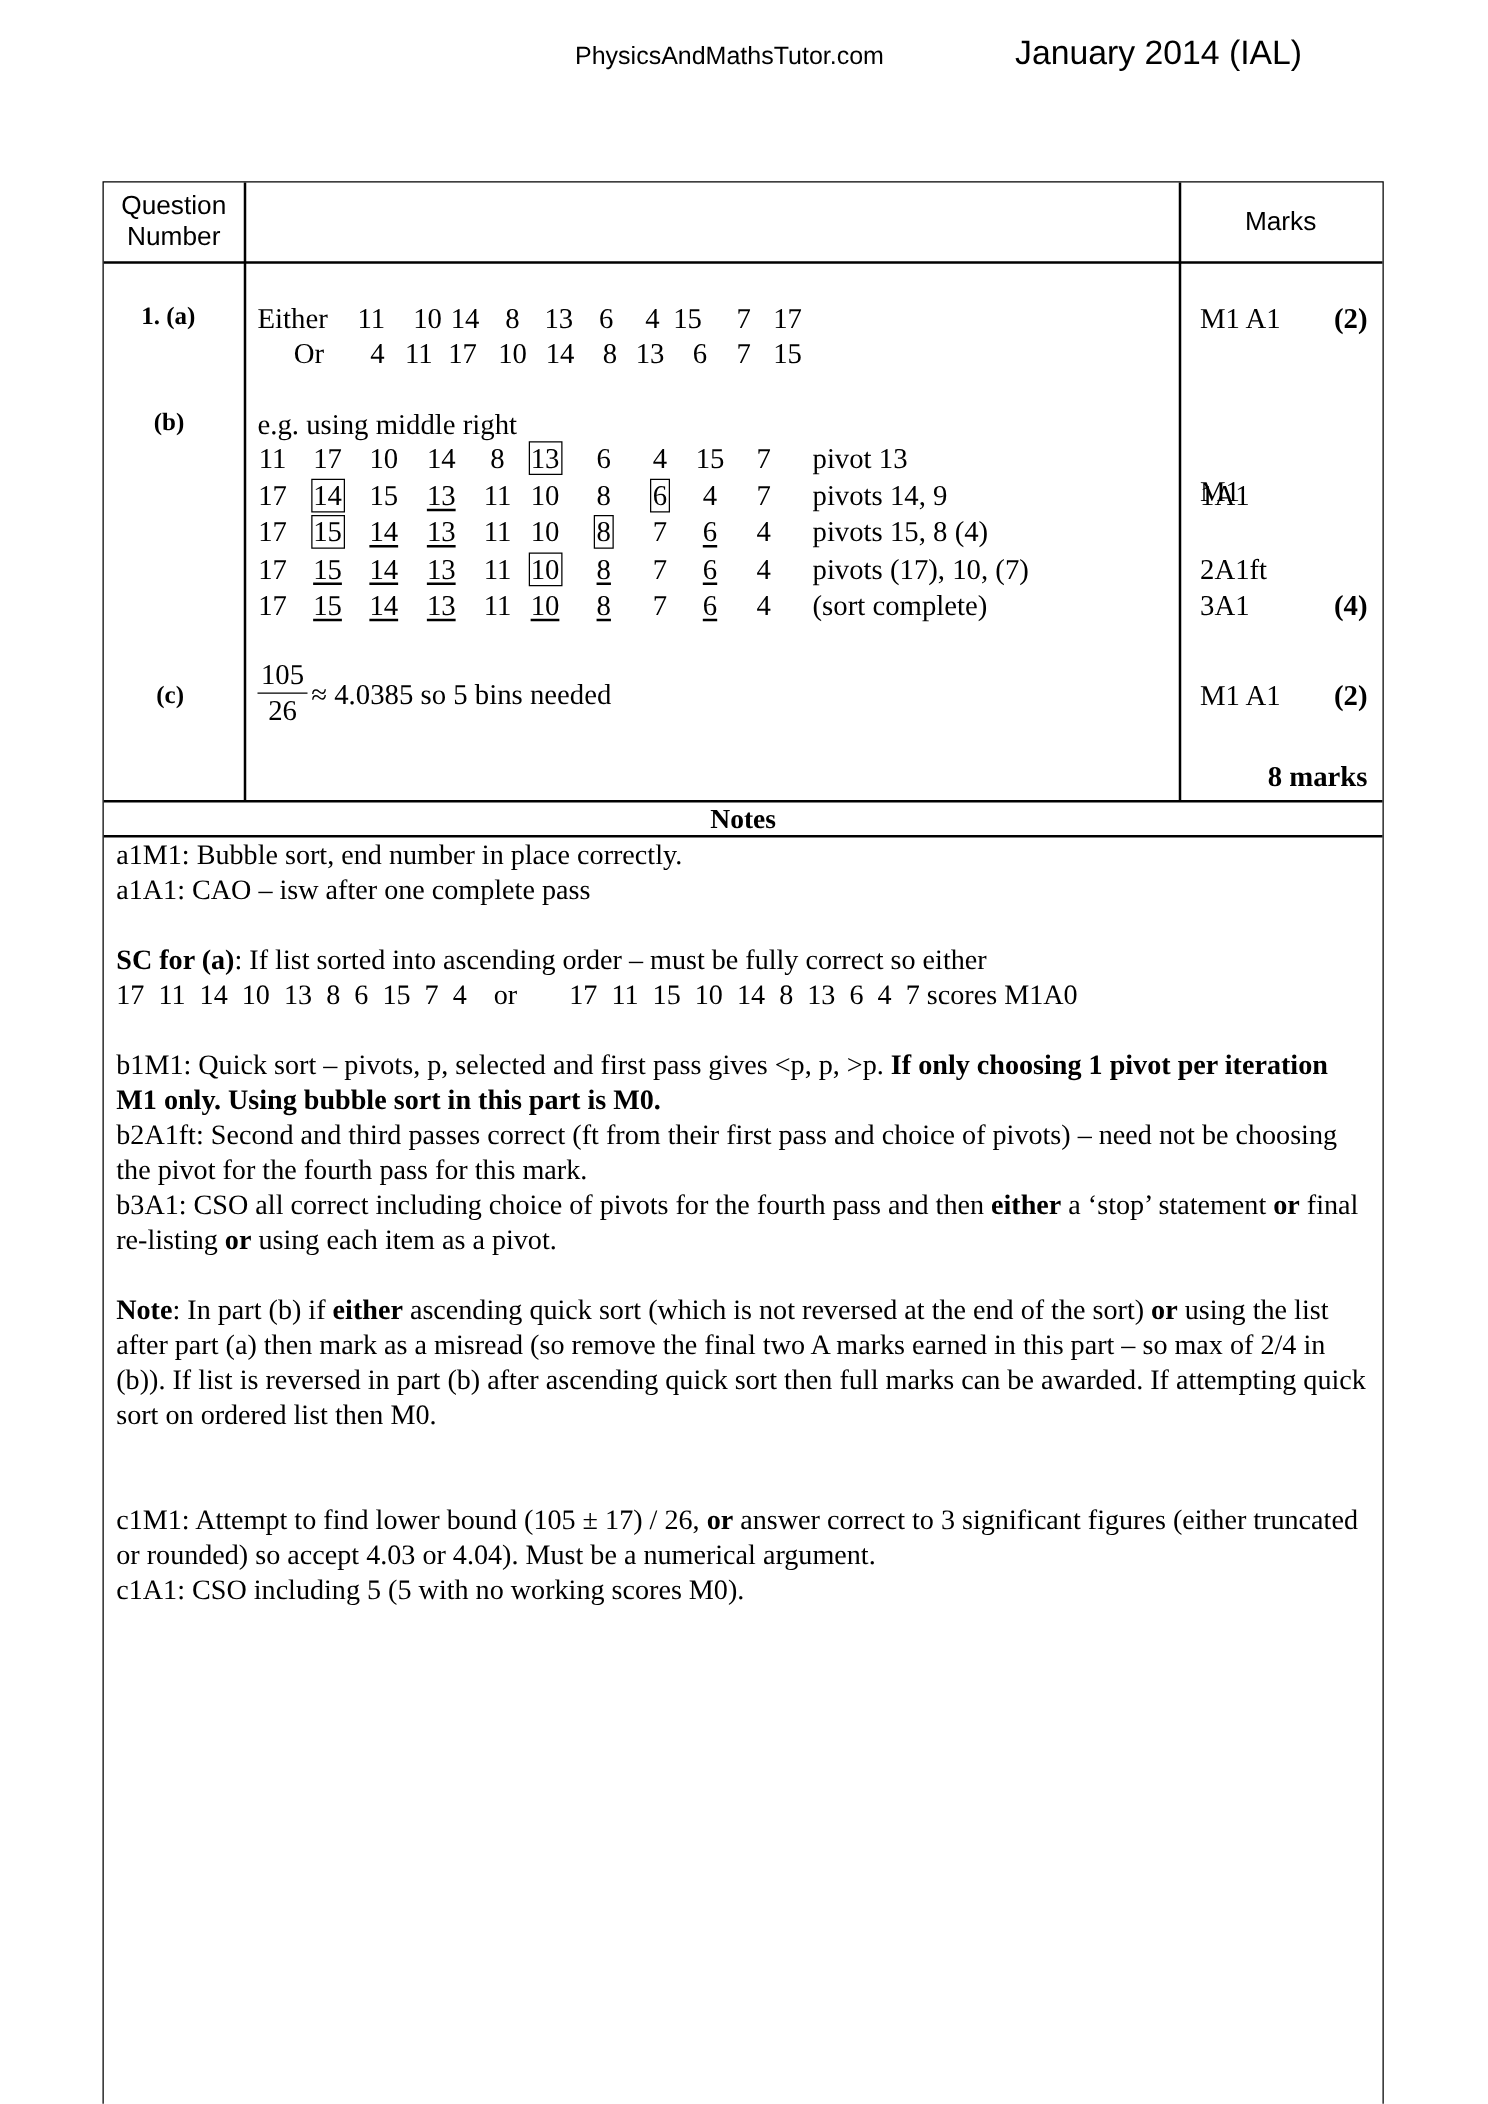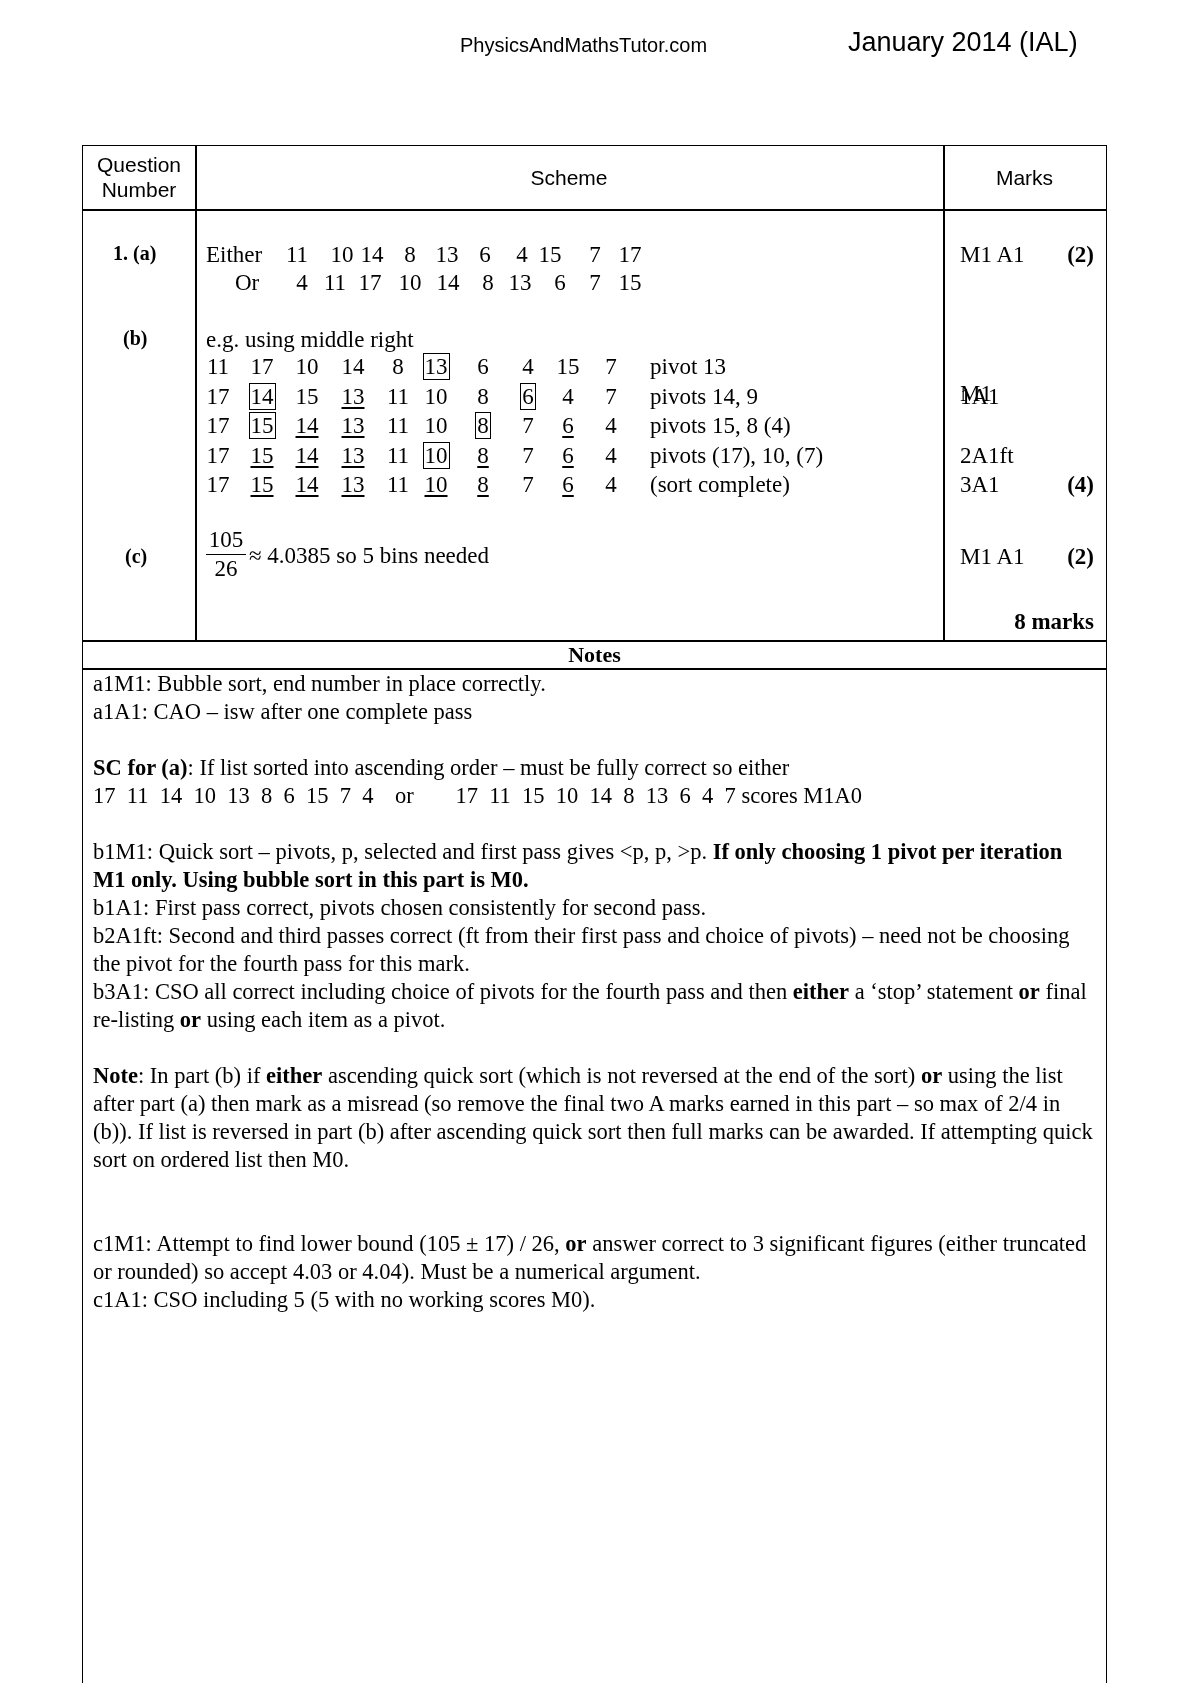--- a/index.html
+++ b/index.html
@@ -1,20 +1,20 @@
 <!DOCTYPE html>
 <html><head>
 <meta charset="utf-8">
 <style>
   html, body { margin:0; padding:0; background:#ffffff; }
   body { width:1190px; height:1683px; position:relative; overflow:hidden; color:#000; }
   .sans { font-family:"Liberation Sans", sans-serif;text-align:center; }
   .serif { font-family:"Liberation Serif", serif; }
   #site { position:absolute; left:460px; top:34px; font-size:20px; }
-  #session { position:absolute; left:812px; top:27px; font-size:27px;margin-left:36px; }
+  #session { position:absolute; left:812px; top:27px; font-size:27px; }
 
   #tbl { position:absolute; left:82px; top:145px; width:1025px; height:1550px; border:1.5px solid #000; box-sizing:border-box; }
   .vline { position:absolute; background:#000; width:1.5px; }
   .hline { position:absolute; background:#000; height:1.5px; left:0; right:0; }
 
   .hdr { position:absolute; font-size:21px; text-align:center; line-height:25px; }
   .qlabel { position:absolute; font-size:20px; font-weight:bold; }
   .row { position:absolute; font-size:23px; white-space:nowrap; }
   .cell { position:absolute; display:inline-block; text-align:center; }
   .boxed { outline:1.3px solid #000; outline-offset:0px; padding:0 1px; }
@@ -37,21 +37,20 @@
   <div class="vline" style="left:112px; top:0; height:494px;"></div>
   <div class="vline" style="left:860px; top:0; height:494px;"></div>
   <div class="hline" style="top:63px;"></div>
   <div class="hline" style="top:494px;"></div>
   <div class="hline" style="top:522px;"></div>
 
   <div class="hdr sans" style="left:0; width:112px; top:6px;">
     <div>Question</div>
     <div>Number</div>
   </div>
-  <div class="hdr sans" style="left:112px; width:748px; top:19px;">Scheme</div>
   <div class="hdr sans" style="left:860px; width:163px; top:19px;">Marks</div>
 
   <div class="qlabel serif" style="left:30px; top:96px;">1. (a)</div>
   <div class="row serif" id="rowEither" style="left:123px; top:96px; height:28px; width:560px;">
       <span class="cell" style="left: 0px;">Either</span>
       <span class="cell" style="left: 77px; width: 28px;">11</span>
       <span class="cell" style="left: 122px; width: 28px;">10</span>
       <span class="cell" style="left: 152px; width: 28px;">14</span>
       <span class="cell" style="left: 190px; width: 28px;">8</span>
       <span class="cell" style="left: 227px; width: 28px;">13</span>
@@ -164,20 +163,19 @@
   <div class="mark serif bold" style="right:12px; top:463px;">8 marks</div>
 
   <div class="serif bold" style="position:absolute; left:0; right:0; top:496px; text-align:center; font-size:22px;">Notes</div>
 
   <div class="notes serif" style="top:524px;">
     <p class="note-p">a1M1: Bubble sort, end number in place correctly.</p>
     <p class="note-p">a1A1: CAO – isw after one complete pass</p>
     <p class="note-p" style="margin-top:28px;"><b>SC for (a)</b><span>: If list sorted into ascending order – must be fully correct so either</span></p>
     <p class="note-p" style="white-space:pre;"><span>17  11  14  10  13  8  6  15  7  4</span><span style="display:inline-block; width:62px; text-align:center;">or</span><span style="padding-left:20px;margin-top:35px;">17  11  15  10  14  8  13  6  4  7 scores M1A0</span></p>
     <p class="note-p" style="margin-top:28px;"><span>b1M1: Quick sort – pivots, p, selected and first pass gives &lt;p, p, &gt;p. </span><b>If only choosing 1 pivot per iteration M1 only. Using bubble sort in this part is M0.</b></p>
-    <p class="note-p">b1A1: First pass correct, pivots chosen consistently for second pass.</p>
     <p class="note-p">b2A1ft: Second and third passes correct (ft from their first pass and choice of pivots) – need not be choosing the pivot for the fourth pass for this mark.</p>
     <p class="note-p"><span>b3A1: CSO all correct including choice of pivots for the fourth pass and then </span><b>either</b><span> a ‘stop’ statement </span><b>or</b><span> final re-listing </span><b>or</b><span> using each item as a pivot.</span></p>
     <p class="note-p" style="margin-top:28px;"><b>Note</b><span>: In part (b) if </span><b>either</b><span> ascending quick sort (which is not reversed at the end of the sort) </span><b>or</b><span> using the list after part (a) then mark as a misread (so remove the final two A marks earned in this part – so max of 2/4 in (b)). If list is reversed in part (b) after ascending quick sort then full marks can be awarded. If attempting quick sort on ordered list then M0.</span></p>
     <p class="note-p" style="margin-top:56px;"><span>c1M1: Attempt to find lower bound (105 ± 17) / 26, </span><b>or</b><span> answer correct to 3 significant figures (either truncated or rounded) so accept 4.03 or 4.04). Must be a numerical argument.</span></p>
     <p class="note-p">c1A1: CSO including 5 (5 with no working scores M0).</p>
   </div>
 </div>
 
 </body></html>

